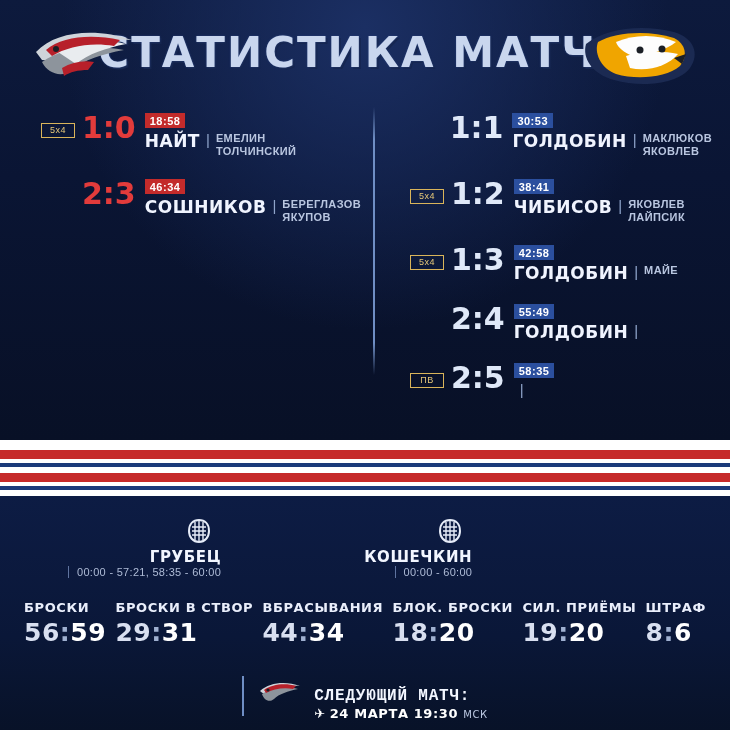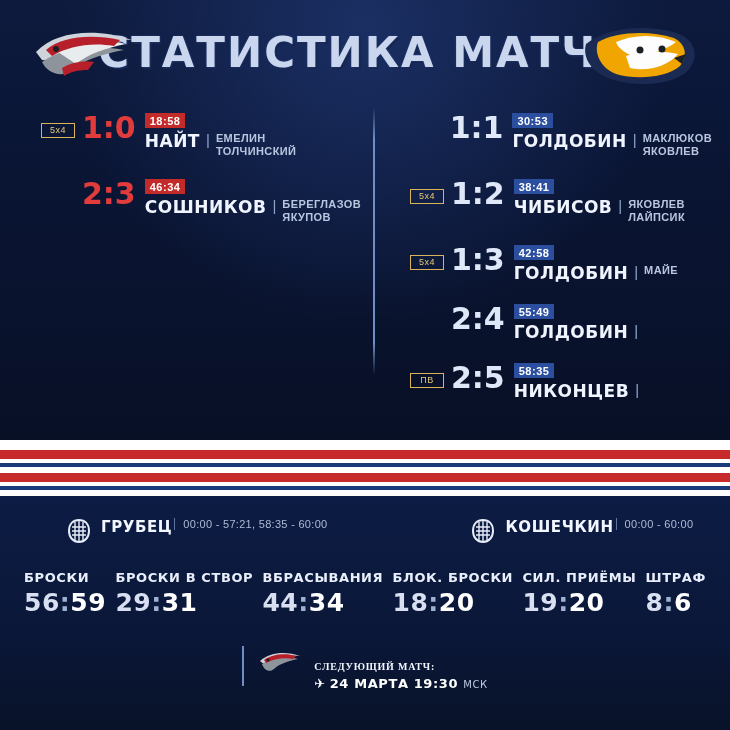--- a/index.html
+++ b/index.html
@@ -157,21 +157,22 @@
     width:730px; height:234px;
     background:linear-gradient(180deg,#0d1c44 0%,#0a1738 60%,#081228 100%);
   }
   .goalies{
     display:flex;
     padding:22px 0 0 66px;
     align-items:center;
   }
   .goalie{
     display:flex;
-    align-items:flex-start;
+    align-items:flex-end;
+    flex-direction:column;
   }
   .goalie.second{ margin-left:143px; }
   .mask-icon{ margin-right:9px; }
   .goalie-name{
     font-family:"DejaVu Sans", sans-serif;
     font-weight:bold;
     font-size:15px;
     color:#f2f6ff;
     letter-spacing:0.6px;
   }
@@ -216,23 +217,23 @@
     margin-top:22px;
   }
   .next-divider{
     width:2px; height:40px;
     background:#6f8ec4;
     margin-right:14px;
   }
   .next-logo{ margin-right:12px; }
   .next-text{ line-height:15px; }
   .next-title{
-    font-family:Liberation Serif, serif;
-    font-weight:bold;
-    font-size:10px;
+    font-family:Liberation Mono, monospace;
+    font-weight:bold;
+    font-size:16px;
     color:#f2f6ff;
     letter-spacing:0.8px;
     margin-top:20px;
   }
   .next-date{
     font-family:"DejaVu Sans", sans-serif;
     font-weight:bold;
     font-size:13px;
     color:#ffffff;
     letter-spacing:0.6px;
@@ -376,21 +377,20 @@
           </div>
         </div>
       </div>
 
       <div class="goal">
         <div class="tag">ПВ</div>
         <div class="score blue">2:5</div>
         <div class="goal-body">
           <span class="time blue">58:35</span>
           <div class="scorer-row">
-            <span class="scorer">НИКОНЦЕВ</span>
             <span class="bar">|</span>
             <span class="assists"></span>
           </div>
         </div>
       </div>
 
     </div>
   </div>
 </div>
 

